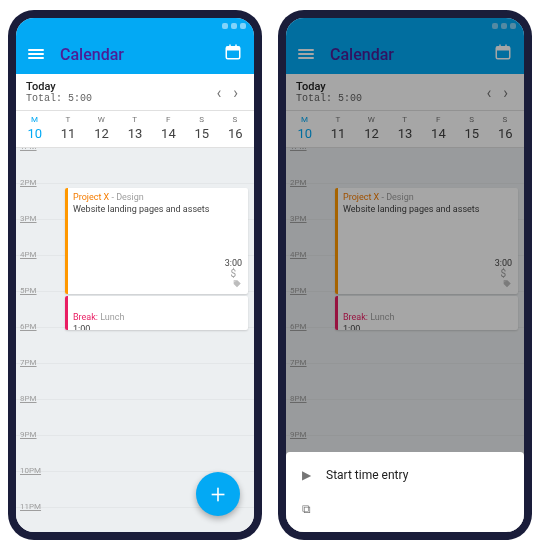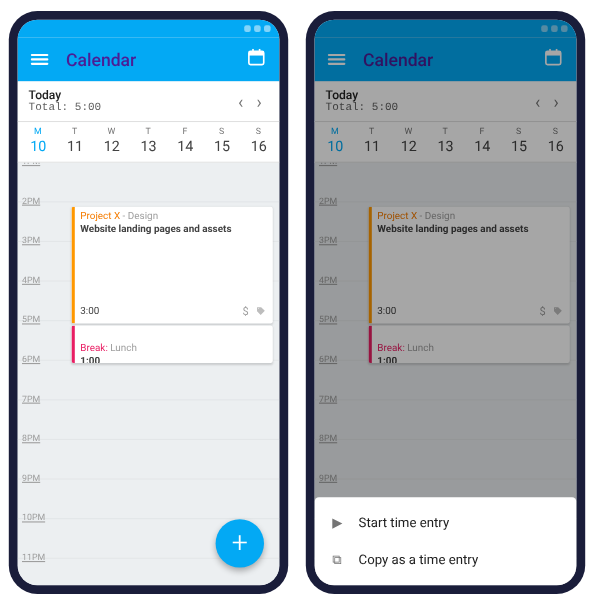--- a/index.html
+++ b/index.html
@@ -99,24 +99,24 @@
     font-size:9px;
     color:#424242;
     overflow:hidden;
     margin-left:21px;
   }
   .event .stripe {
     position:absolute; left:0; top:0; bottom:0; width:3px;
   }
   .event .proj { color:#f57c00; font-size:9px; }
   .event .task { color:#9e9e9e; font-size:9px; }
-  .event .desc { font-size:9px; color:#424242; margin-top:2px;font-weight:bold; }
+  .event .desc { font-size:9px; color:#424242; margin-top:2px; }
   .event .foot {
     position:absolute; left:8px; right:6px; bottom:3px;
-    display:flex; align-items:flex-start; font-size:9px; color:#424242;
+    display:flex; align-items:flex-end; font-size:9px; color:#424242;flex-direction:column;
   }
   .event .foot .dur { flex:1; }
   .event .foot .dollar { color:#9e9e9e; margin-right:6px; font-size:10px; }
   .event .foot .tag { color:#bdbdbd; font-size:10px; }
   .event.small { padding:16px 6px 2px 8px; }
   .fab {
     position:absolute;
     right:14px; bottom:16px;
     width:44px;height:44px;border-radius:50%;
     background:#03a9f4;
@@ -398,17 +398,16 @@
     </div>
 
     <div class="scrim"></div>
     <div class="sheet">
       <div class="sheet-item">
         <span class="icn">▶</span>
         <span>Start time entry</span>
       </div>
       <div class="sheet-item">
         <span class="icn">⧉</span>
-        <span>Copy as a time entry</span>
       </div>
     </div>
   </div>
 </div>
 
 </body></html>

